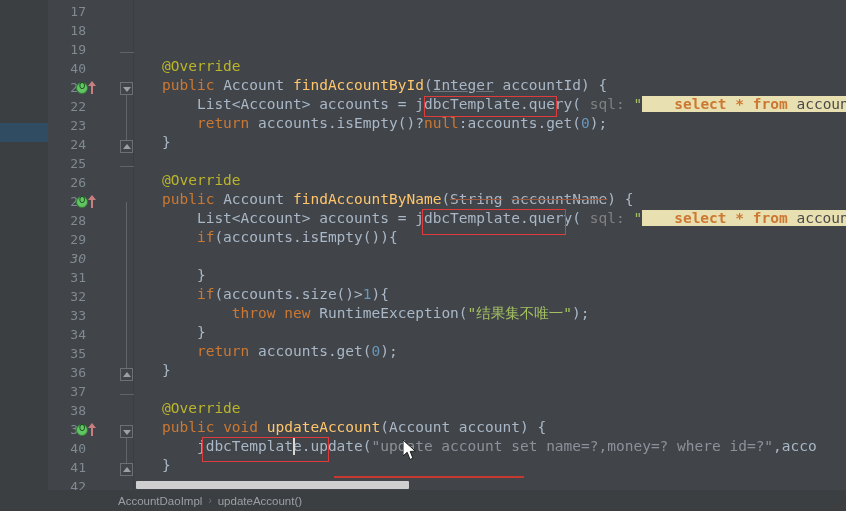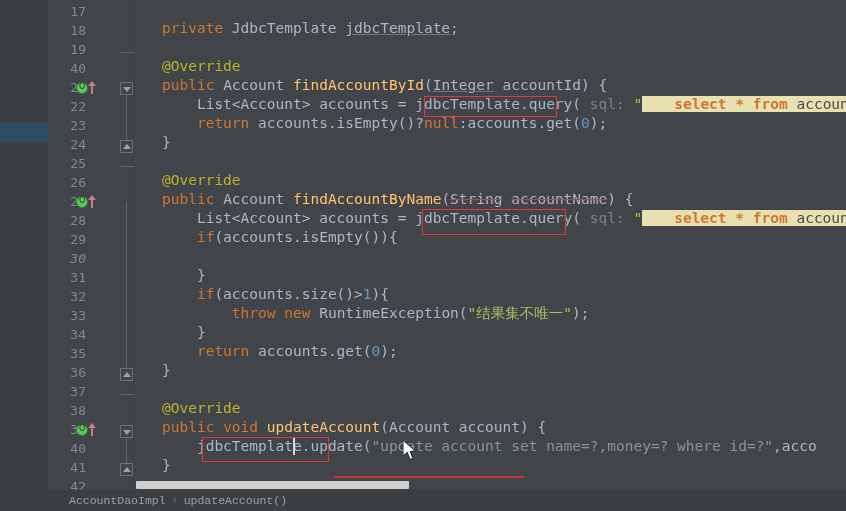--- a/index.html
+++ b/index.html
@@ -69,21 +69,21 @@
   
   #mouse{position:absolute;width:16px;height:22px;pointer-events:none;}
 
   
   #hscroll-track{position:absolute;left:134px;bottom:21px;right:0;height:10px;background:#41454a;}
   #hscroll-thumb{position:absolute;left:136px;bottom:22px;width:273px;height:8px;background:#cfcfcf;border-radius:1px;}
 
   
   #breadcrumb{position:absolute;left:0;bottom:0;width:846px;height:21px;background:#3c3f41;
               display:flex;align-items:center;}
-  #breadcrumb .bc-inner{margin-left:69px;font-family:Liberation Mono, monospace;
+  #breadcrumb .bc-inner{margin-left:118px;font-family:Liberation Sans, sans-serif;
               font-size:11.5px;color:#9aa0a6;display:flex;align-items:center;gap:6px;}
   #breadcrumb .sep{color:#6f7478;font-size:10px;}
 
   
   .redstrip{position:absolute;height:2px;background:#c5392f;}
 </style>
 </head>
 <body>
 
 <div id="app">
@@ -215,21 +215,20 @@
 
     <div class="fold-mark down" style="top:82px;"></div>
     <div class="fold-mark up" style="top:140px;"></div>
     <div class="fold-mark up" style="top:368px;"></div>
     <div class="fold-mark down" style="top:425px;"></div>
     <div class="fold-mark up" style="top:463px;"></div>
   </div>
 
   <div id="editor">
 
-    <div class="code-line" style="top:19px;left:28px;"><span class="kw">private</span> <span class="type">JdbcTemplate</span> <span class="fld underl" style="color:#a9b7c6;">jdbcTemplate</span><span class="plain">;</span></div>
 
     <div class="code-line" style="top:57px;left:28px;"><span class="ann">@Override</span></div>
 
     <div class="code-line" style="top:76px;left:28px;"><span class="kw">public</span> <span class="plain">Account</span> <span class="mth">findAccountById</span><span class="plain">(</span><span class="plain underl">Integer</span> <span class="plain">accountId</span><span class="plain">) </span><span class="plain">{</span></div>
 
     <div class="code-line" style="top:95px;left:28px;"><span class="plain">    </span><span class="plain">List&lt;Account&gt; accounts =</span> <span class="plain">jdbcTemplate.</span><span class="plain">query(</span> <span class="hintpar">sql:</span> <span class="str">"</span><span class="sqlhl"><span class="sqlkw">select</span> <span class="sqlkw">*</span> <span class="sqlkw">from</span> <span class="sqltxt">account</span></span></div>
 
     <div class="code-line" style="top:114px;left:28px;"><span class="plain">    </span><span class="kw">return</span><span class="plain"> accounts.isEmpty()?</span><span class="kw">null</span><span class="plain">:accounts.get(</span><span class="num">0</span><span class="plain">);</span></div>
 
     <div class="code-line" style="top:133px;left:28px;"><span class="plain">}</span></div>

